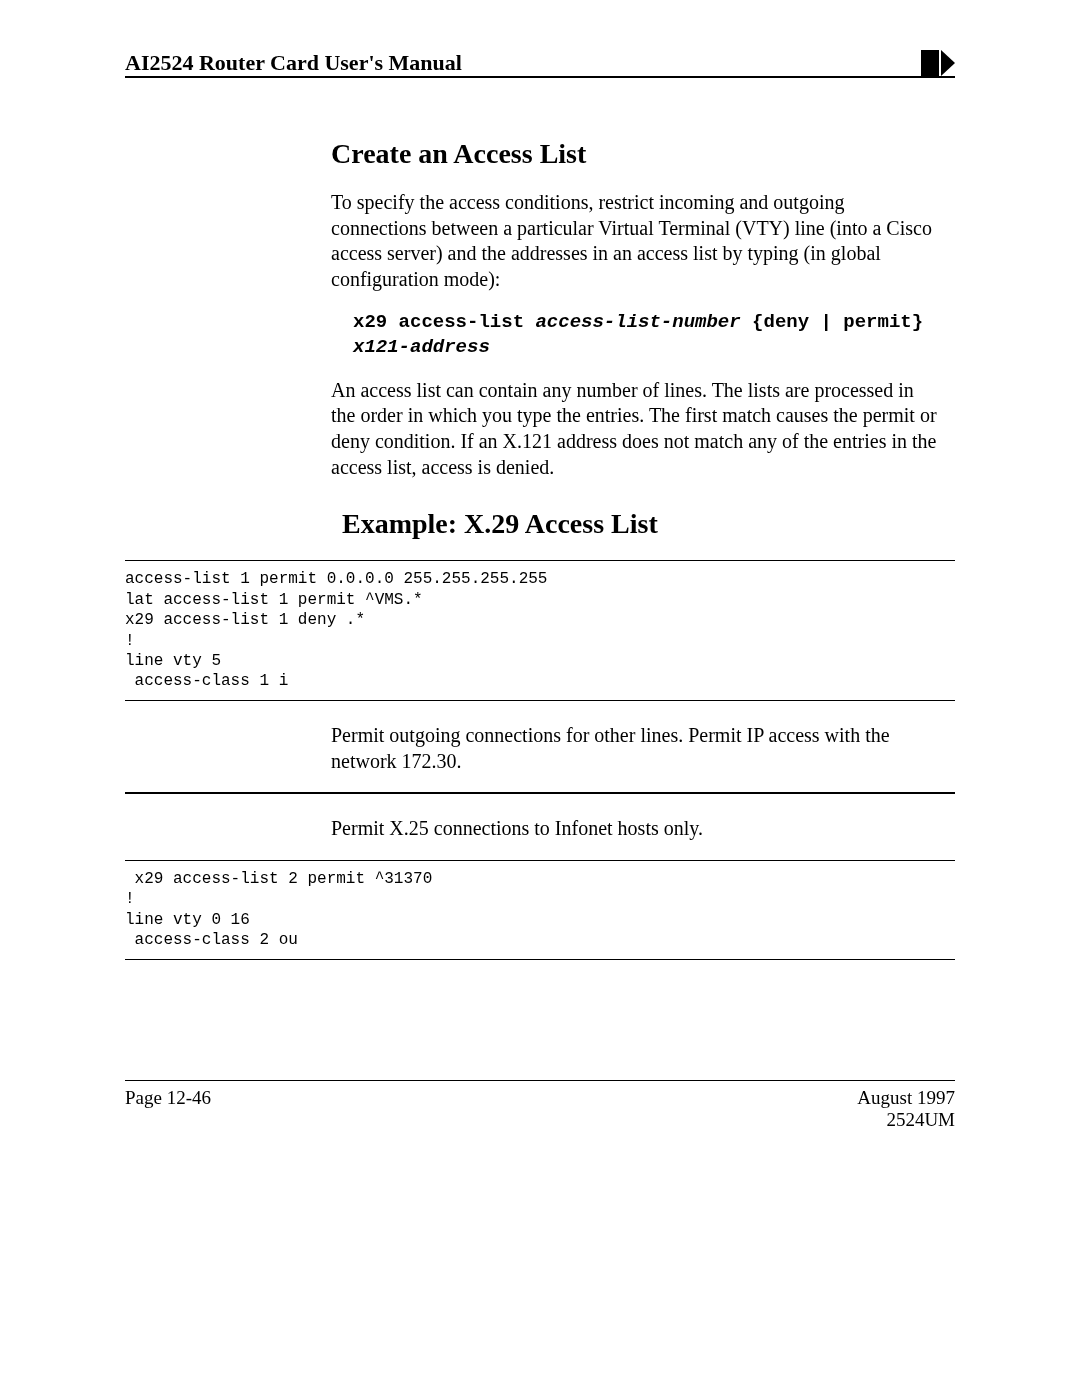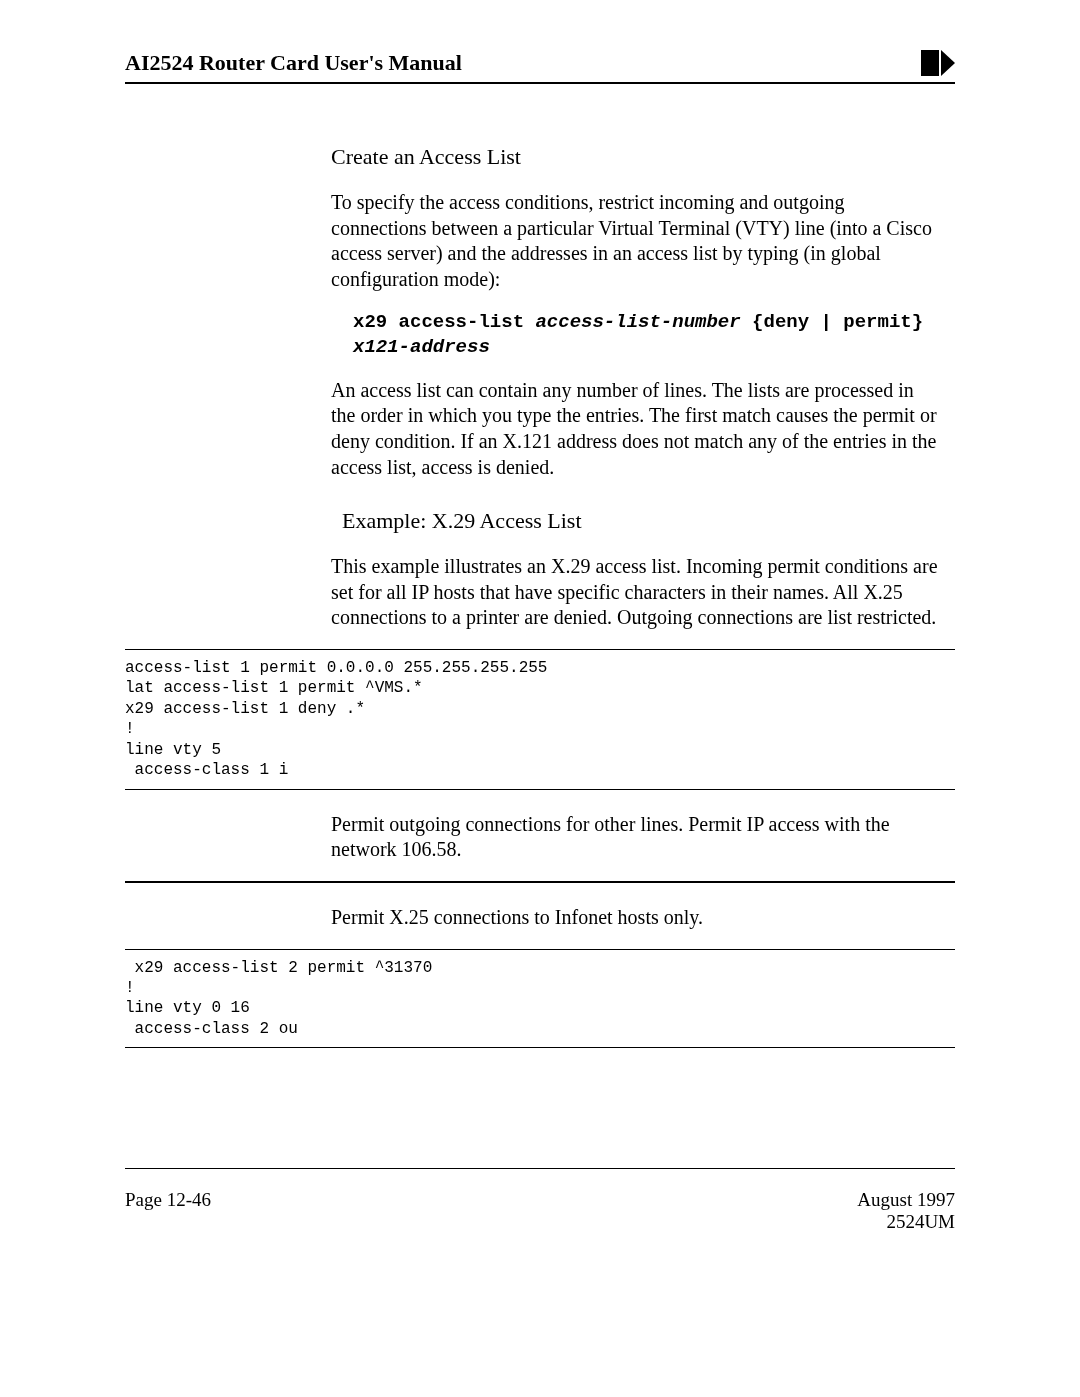--- a/index.html
+++ b/index.html
@@ -12,37 +12,36 @@
   }
   .page {
     padding: 50px 125px 40px 125px;
     box-sizing: border-box;
   }
   .header-row {
     display: flex;
     justify-content: space-between;
     align-items: flex-end;
     border-bottom: 2px solid #000;
-    padding-bottom: 6px;
     margin-bottom: 60px;
   }
   .header-title {
     font-weight: bold;
     font-size: 22px;
   }
   .logo {
     width: 34px;
     height: 26px;
   }
   .indent-block {
     margin-left: 206px;
   }
   h3.section {
-    font-size: 22px;
-    font-weight: normal;
+    font-size: 28px;
+    font-weight: bold;
     margin: 0 0 20px 0;
   }
   p.body {
     font-size: 20px;
     line-height: 1.28;
     margin: 0 16px 18px 0;
     text-align: left;
   }
   .cmd-block {
     font-family: "Courier New", Courier, monospace;
@@ -68,21 +67,21 @@
     white-space: pre;
   }
   .code-section {
     margin: 18px 0 22px 0;
   }
   .footer-row {
     display: flex;
     justify-content: space-between;
     align-items: flex-start;
     border-top: 1px solid #000;
-    padding-top: 20px;
+    padding-top: 6px;
     margin-top: 120px;
     font-size: 19px;
   }
   .footer-right {
     text-align: right;
   }
 </style>
 </head>
 <body>
 
@@ -102,36 +101,35 @@
     <h3 class="section">Create an Access List</h3>
     <p class="body">To specify the access conditions, restrict incoming and outgoing connections between a particular Virtual Terminal (VTY) line (into a Cisco access server) and the addresses in an access list by typing (in global configuration mode):</p>
 
     <div class="cmd-block">
       <span>x29 access-list </span><span class="ital">access-list-number</span><span> {deny | permit} </span><span class="ital">x121-address</span>
     </div>
 
     <p class="body">An access list can contain any number of lines. The lists are processed in the order in which you type the entries. The first match causes the permit or deny condition. If an X.121 address does not match any of the entries in the access list, access is denied.</p>
 
     <h3 class="section" style="margin-top:28px;margin-left:11px;">Example: X.29 Access List</h3>
-    <p class="body">This example illustrates an X.29 access list. Incoming permit conditions are set for all IP hosts that have specific characters in their names. All X.25 connections to a printer are denied. Outgoing connections are list restricted.</p>
   </div>
 
   <div class="code-section">
     <hr class="rule">
     <pre class="code">access-list 1 permit 0.0.0.0 255.255.255.255
 lat access-list 1 permit ^VMS.*
 x29 access-list 1 deny .*
 !
 line vty 5
  access-class 1 i</pre>
     <hr class="rule">
   </div>
 
   <div class="indent-block">
-    <p class="body">Permit outgoing connections for other lines. Permit IP access with the network 106.58.</p>
+    <p class="body">Permit outgoing connections for other lines. Permit IP access with the network 172.30.</p>
   </div>
 
   <div class="code-section">
     <hr class="rule">
     <hr class="rule">
   </div>
 
   <div class="indent-block">
     <p class="body">Permit X.25 connections to Infonet hosts only.</p>
   </div>

